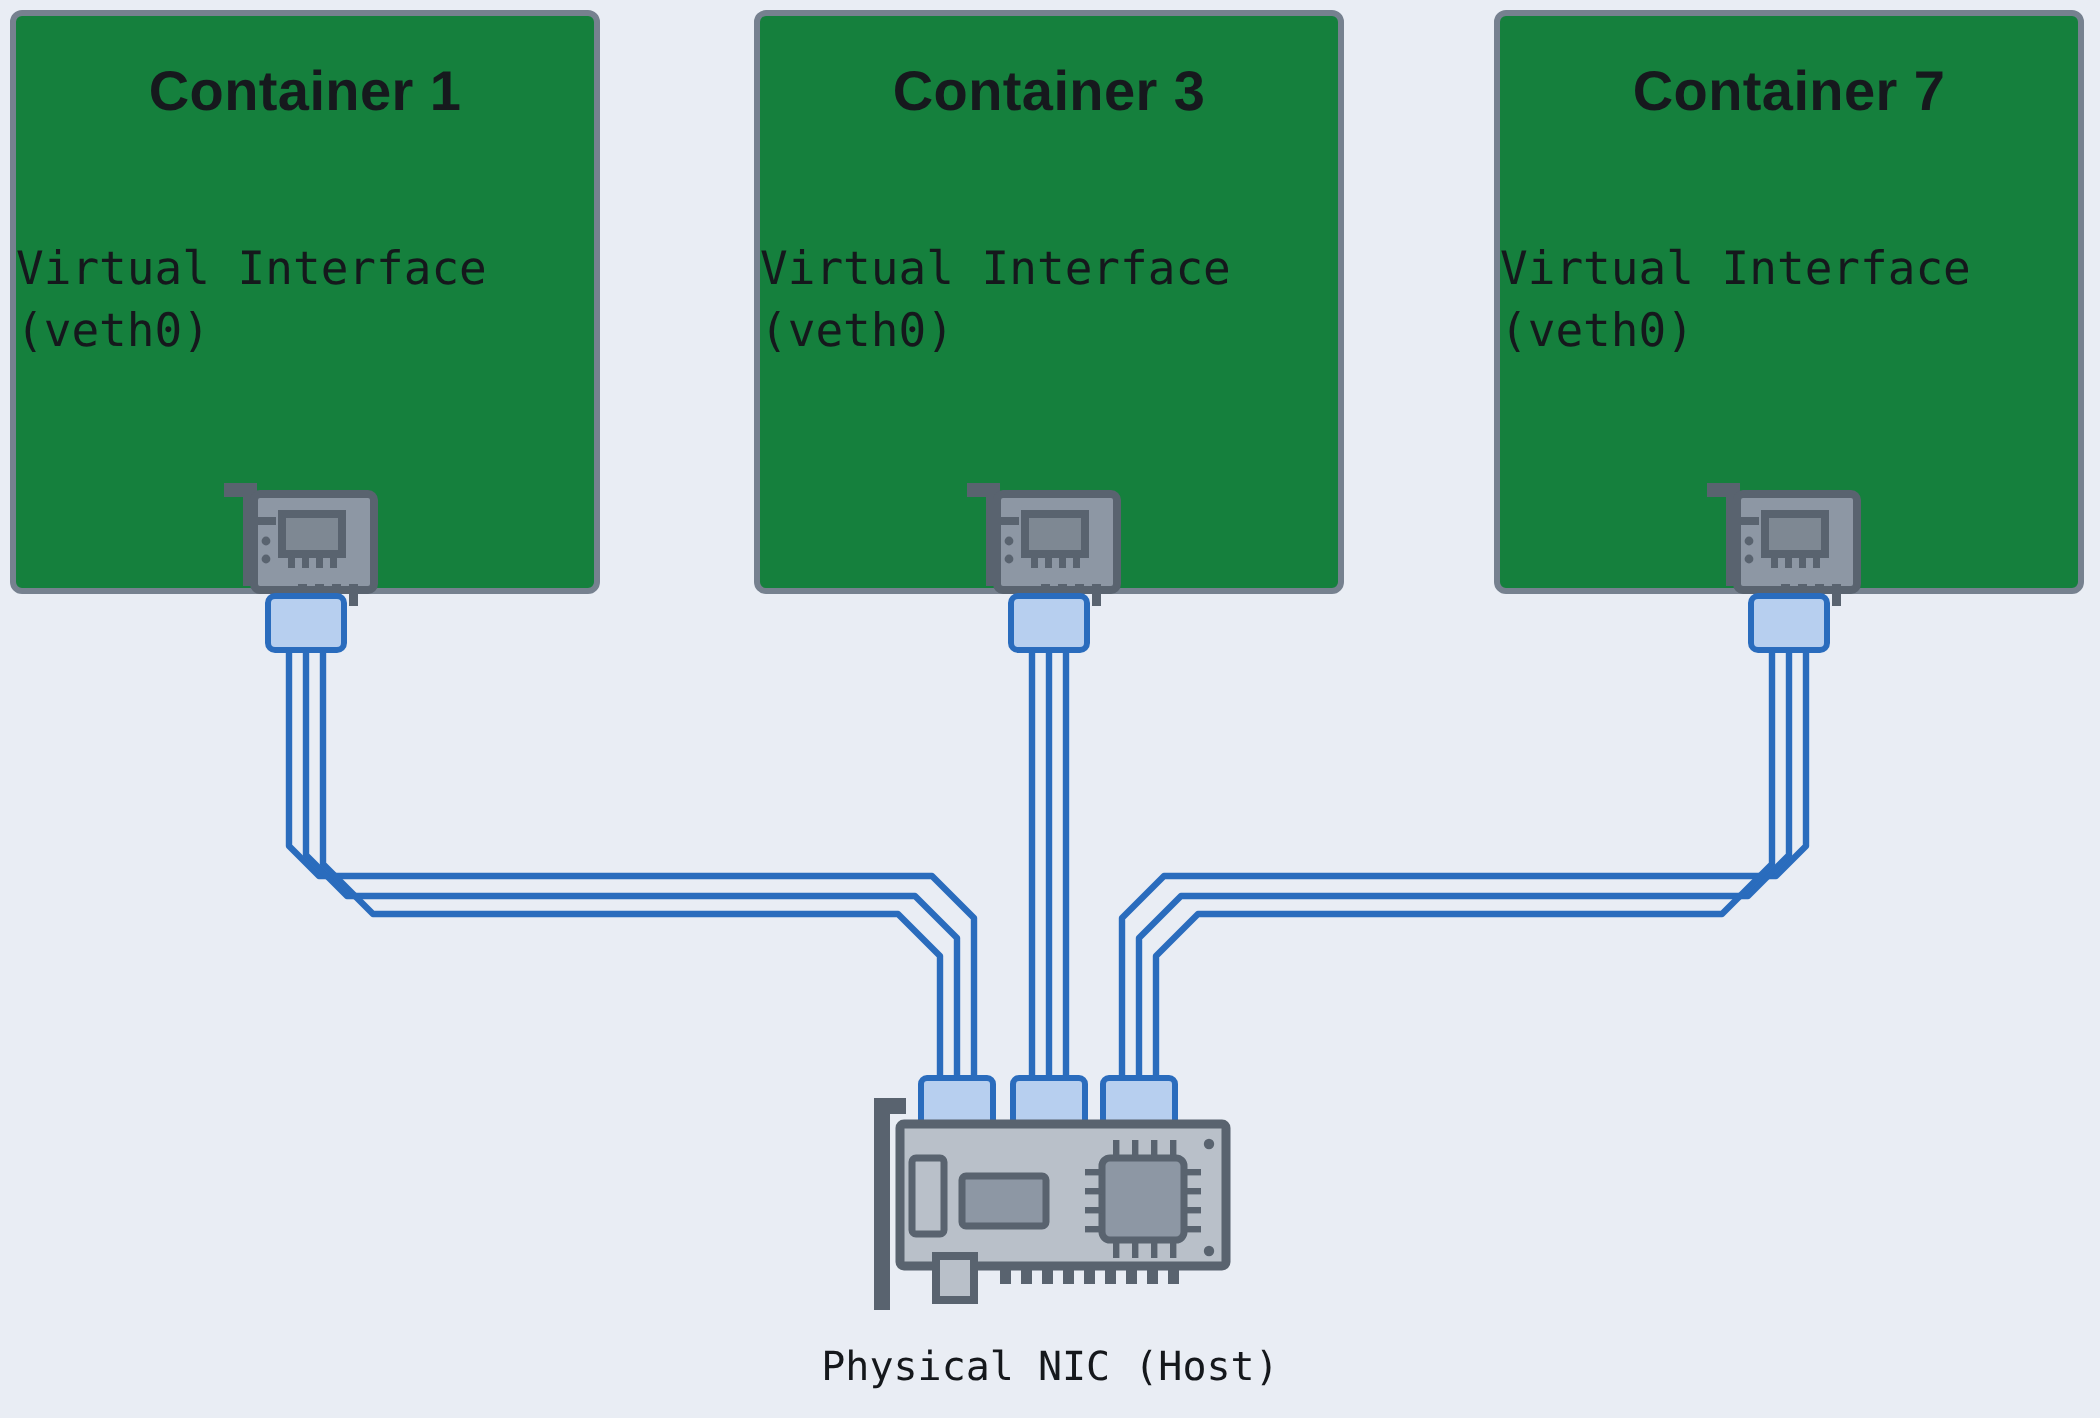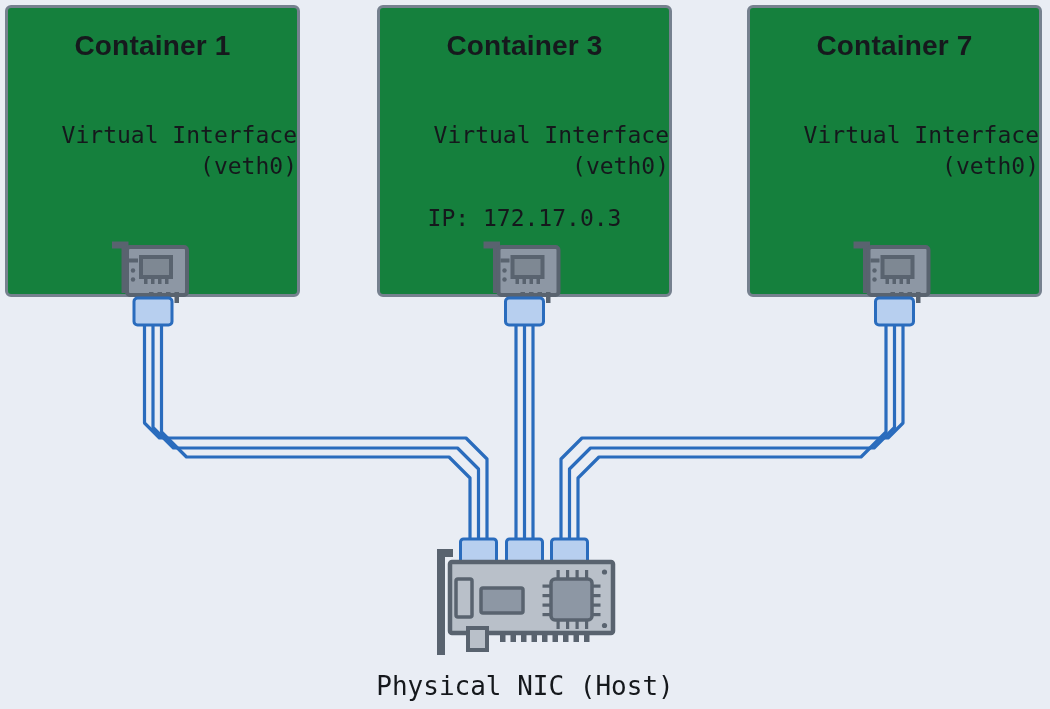--- a/index.html
+++ b/index.html
@@ -10,32 +10,32 @@
   .container-box{
     position:absolute;top:5px;width:295px;height:292px;
     background:#15803d;border:3px solid #76818f;border-radius:6px;
     box-sizing:border-box;
   }
   .box-title{
     position:absolute;top:22px;left:0;width:100%;text-align:center;
     font-size:28px;font-weight:600;color:#16191d;letter-spacing:.2px;
   }
   .iface{
-    position:absolute;top:112px;left:0;width:100%;text-align:right;
+    position:absolute;top:112px;left:0;width:100%;text-align:left;
     font-family:"DejaVu Sans Mono",monospace;font-size:23px;line-height:31px;
     color:#15181c;
   }
   .ip{
     position:absolute;top:197px;left:0;width:100%;text-align:center;
     font-family:"DejaVu Sans Mono",monospace;font-size:23px;color:#15181c;
   }
   .overlay{position:absolute;left:0;top:0;width:1050px;height:709px;}
   .host-label{
     position:absolute;top:671px;left:0;width:1050px;text-align:center;
-    font-family:"DejaVu Sans Mono",monospace;font-size:26px;color:#15181c;
+    font-family:"DejaVu Sans Mono",monospace;font-size:20px;color:#15181c;
   }
 </style>
 </head>
 <body>
 
 <div class="canvas">
 
   <div class="container-box" style="left:5px">
     <div class="box-title">Container 1</div>
     <div class="iface">
@@ -43,21 +43,20 @@
       <div>(veth0)</div>
     </div>
   </div>
 
   <div class="container-box" style="left:377px">
     <div class="box-title">Container 3</div>
     <div class="iface">
       <div>Virtual Interface</div>
       <div>(veth0)</div>
     </div>
-    <div class="ip">IP: 172.17.0.3</div>
   </div>
 
   <div class="container-box" style="left:747px">
     <div class="box-title">Container 7</div>
     <div class="iface">
       <div>Virtual Interface</div>
       <div>(veth0)</div>
     </div>
   </div>
 

